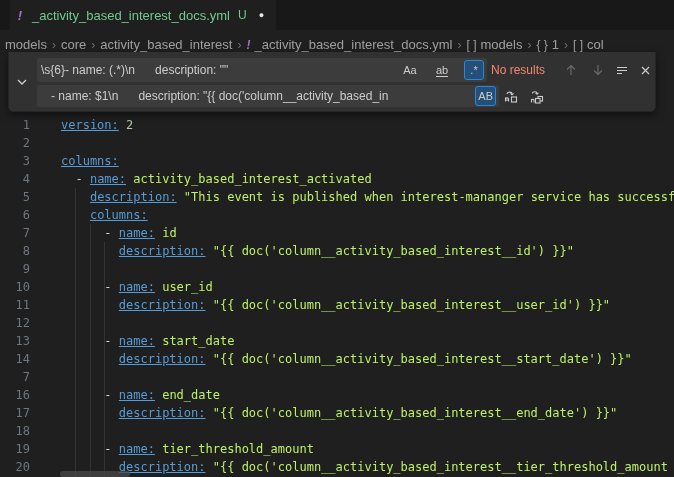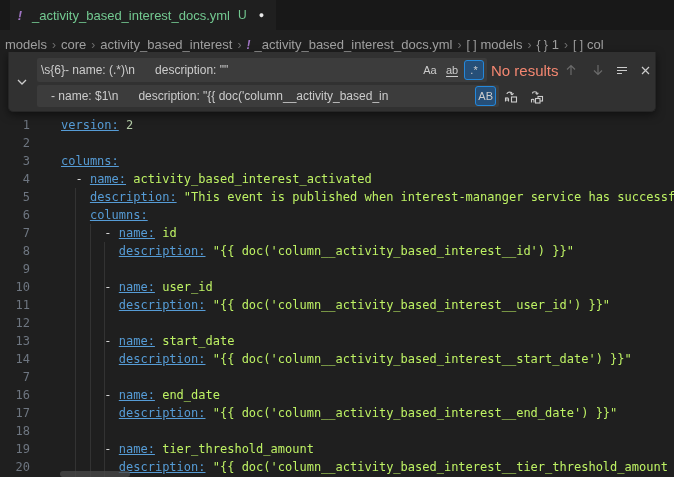--- a/index.html
+++ b/index.html
@@ -51,29 +51,29 @@
   .frow{ position:absolute; left:0; right:0; top:6px; height:24px; }
   .rrow{ position:absolute; left:0; right:0; top:33px; height:22px; }
   .textinput{
     position:absolute; left:28px; background:#3c3c3c; color:#cccccc;
     font-size:12px; display:flex; align-items:center; padding:0 4px;
     white-space:pre; overflow:hidden; cursor:text; border-radius:2px;
   }
   .finput{ top:0; height:24px; width:450px; }
   .rinput{ top:0; height:22px; width:462px; }
   .in-text{ white-space:pre; overflow:hidden; }
-  .optgroup{ position:absolute; right:3px; top:2px; display:flex; gap:2px; }
+  .optgroup{ position:absolute; right:3px; top:2px; display:flex; gap:12px; }
   .opt{
     height:20px; min-width:20px; padding:0 2px; display:flex; align-items:center; justify-content:center;
     color:#cccccc; font-size:11px; border-radius:3px; cursor:pointer; border:1px solid transparent;
   }
   .opt.ww span{ border-bottom:1px solid #cccccc; }
   .opt.active{ background:#264f78; border:1px solid #2488db; }
   .noresults{ position:absolute; left:482px; top:0; height:24px; display:flex; align-items:center;
-    color:#f48771; font-size:15px; }
+    color:#f48771; font-size:12px; }
   .icon-btn{ position:absolute; top:2px; width:20px; height:20px; display:flex; align-items:center;
     justify-content:center; border-radius:3px; cursor:pointer; color:#cccccc; }
   .icon-btn.dim{ color:#6a6a6a; cursor:default; }
   .icon-btn svg{ display:block; }
 </style>
 </head>
 <body>
 
 <div class="app">
 

